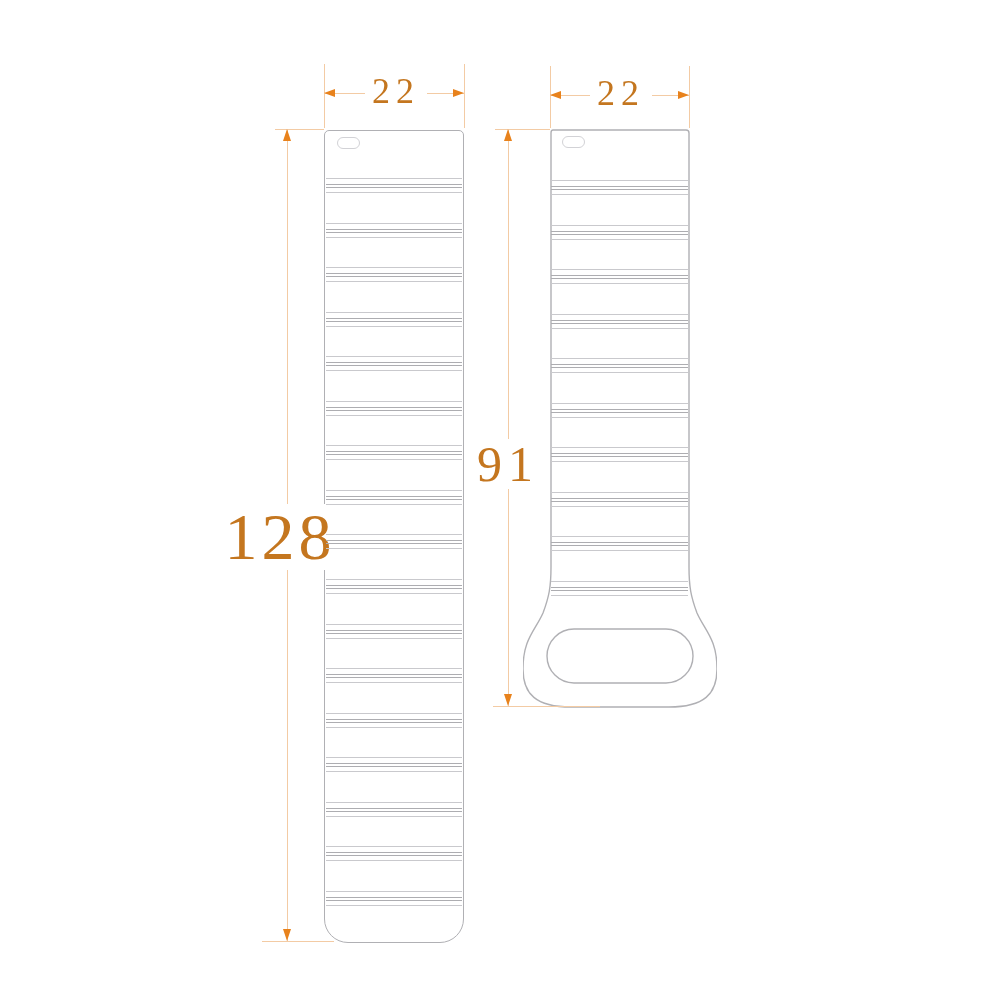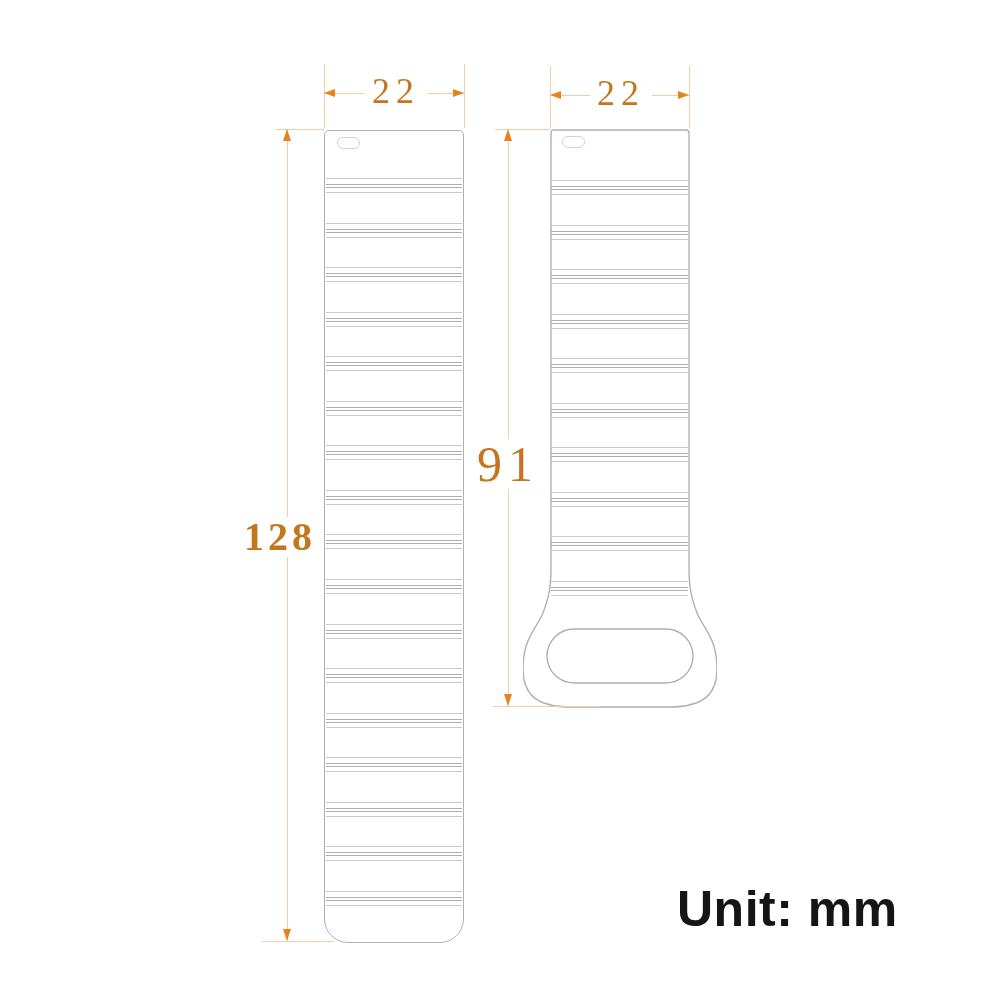--- a/index.html
+++ b/index.html
@@ -45,21 +45,21 @@
   .ah-left{border-top:4px solid transparent;border-bottom:4px solid transparent;border-right:11px solid var(--orange-arrow);}
   .ah-right{border-top:4px solid transparent;border-bottom:4px solid transparent;border-left:11px solid var(--orange-arrow);}
   .ah-up{border-left:4px solid transparent;border-right:4px solid transparent;border-bottom:12px solid var(--orange-arrow);}
   .ah-down{border-left:4px solid transparent;border-right:4px solid transparent;border-top:12px solid var(--orange-arrow);}
   .dim-label{
     position:absolute;transform:translate(-50%,-50%);
     color:var(--orange-text);background:#ffffff;padding:0 7px;
     white-space:nowrap;line-height:1;
   }
   .lbl-22{font-size:36px;letter-spacing:6px;}
-  .lbl-128{font-size:40px;letter-spacing:4px;font-weight:bold;}
+  .lbl-128{font-size:66px;letter-spacing:4px;}
   .lbl-91{font-size:50px;letter-spacing:6px;margin-top:44px;}
   .unit-label{
     position:absolute;left:677px;top:884px;
     font-family:"Liberation Sans","DejaVu Sans",sans-serif;
     font-weight:600;font-size:50px;color:#151515;line-height:1;letter-spacing:0.5px;
   }
 </style>
 </head>
 <body>
 
@@ -103,21 +103,20 @@
   <div class="ah ah-down" style="left:283px;top:929px;"></div>
   <div class="dim-label lbl-128" style="left:280px;top:537px;">128</div>
 
   <div class="dline" style="left:495px;top:128.5px;width:55px;height:1px;"></div>
   <div class="dline" style="left:493px;top:705.5px;width:107px;height:1px;"></div>
   <div class="dline" style="left:507.5px;top:129px;width:1px;height:577px;"></div>
   <div class="ah ah-up" style="left:504px;top:129px;"></div>
   <div class="ah ah-down" style="left:504px;top:694px;"></div>
   <div class="dim-label lbl-91" style="left:508px;top:420px;">91</div>
 
-  <div class="unit-label">Unit: mm</div>
 
 <div class="ridge-group" style="left: 326px; width: 136px; top: 178px;"></div>
     <div class="ridge-group" style="left: 326px; width: 136px; top: 223px;"></div>
     <div class="ridge-group" style="left: 326px; width: 136px; top: 267px;"></div>
     <div class="ridge-group" style="left: 326px; width: 136px; top: 312px;"></div>
     <div class="ridge-group" style="left: 326px; width: 136px; top: 356px;"></div>
     <div class="ridge-group" style="left: 326px; width: 136px; top: 401px;"></div>
     <div class="ridge-group" style="left: 326px; width: 136px; top: 445px;"></div>
     <div class="ridge-group" style="left: 326px; width: 136px; top: 490px;"></div>
     <div class="ridge-group" style="left: 326px; width: 136px; top: 534px;"></div>

